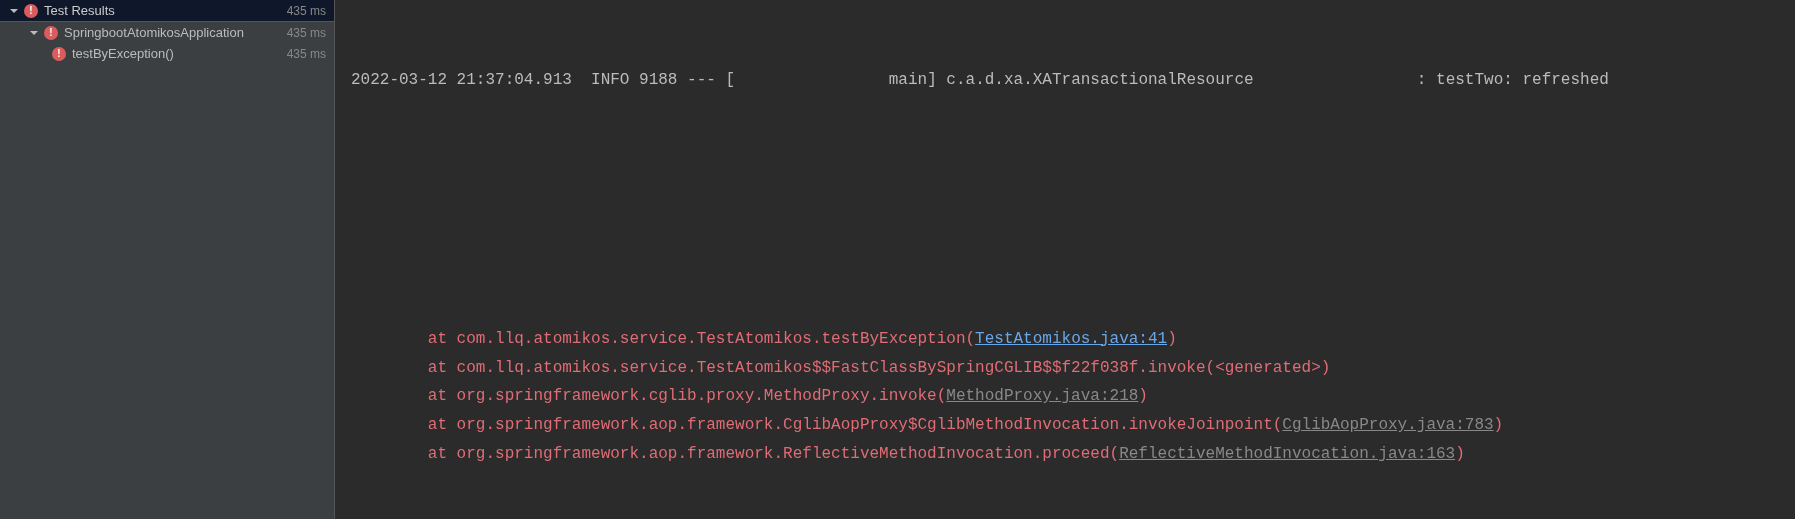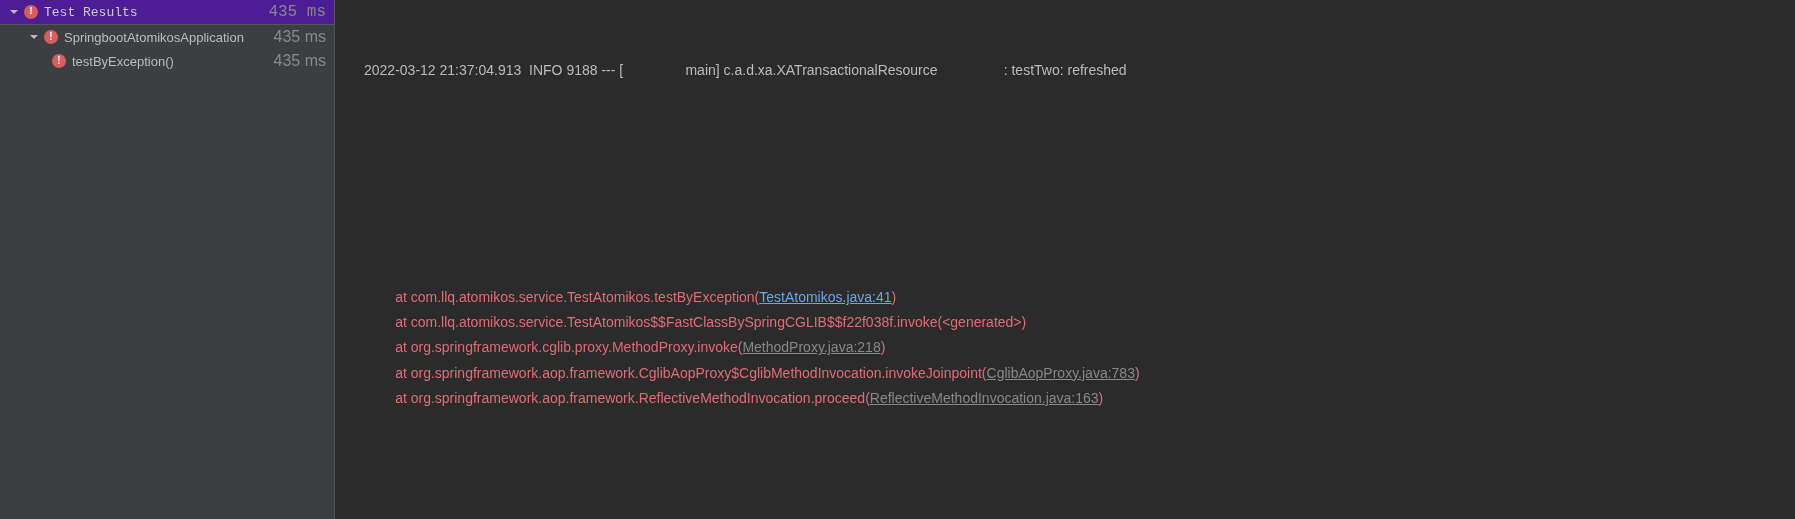--- a/index.html
+++ b/index.html
@@ -16,23 +16,22 @@
     .test-panel {
       width: 335px;
       background: #3c3f41;
       border-right: 1px solid #555;
       flex-shrink: 0;
     }
     .test-header {
       display: flex;
       align-items: center;
       padding: 3px 8px;
-      background: #4c1d95;
+      background: #0f172a;
       border-bottom: 1px solid #555;
-      font-family: Liberation Mono, monospace;
     }
     .tree-row {
       display: flex;
       align-items: center;
       padding: 3px 8px;
       cursor: pointer;
     }
     .toggle-icon {
       width: 12px;
       height: 12px;
@@ -66,29 +65,29 @@
       color: #bbbbbb;
       font-size: 13px;
       white-space: nowrap;
       overflow: hidden;
       text-overflow: ellipsis;
     }
     .tree-label.root { color: #cccccc; }
     .duration {
       margin-left: auto;
       color: #888;
-      font-size: 16px;
+      font-size: 12px;
       padding-left: 6px;
     }
     .console {
       flex: 1;
       background: #2b2b2b;
-      padding: 8px 17px;
-      font-family: Liberation Sans, sans-serif;
-      font-size: 14px;
+      padding: 8px 4px;
+      font-family: Liberation Mono, monospace;
+      font-size: 16px;
       line-height: 1.8;
       white-space: pre;
       overflow: hidden;
     }
     .log-line { padding: 0 12px; }
     .log-info { color: #bbbbbb; }
     .log-err { color: #e06c75; }
     .log-link { color: #888; text-decoration: underline; cursor: pointer; margin-top: 24px; }
     .log-link.own { color: #6aa7e8; text-decoration: underline; }
     .blank { height: 1.8em; }

